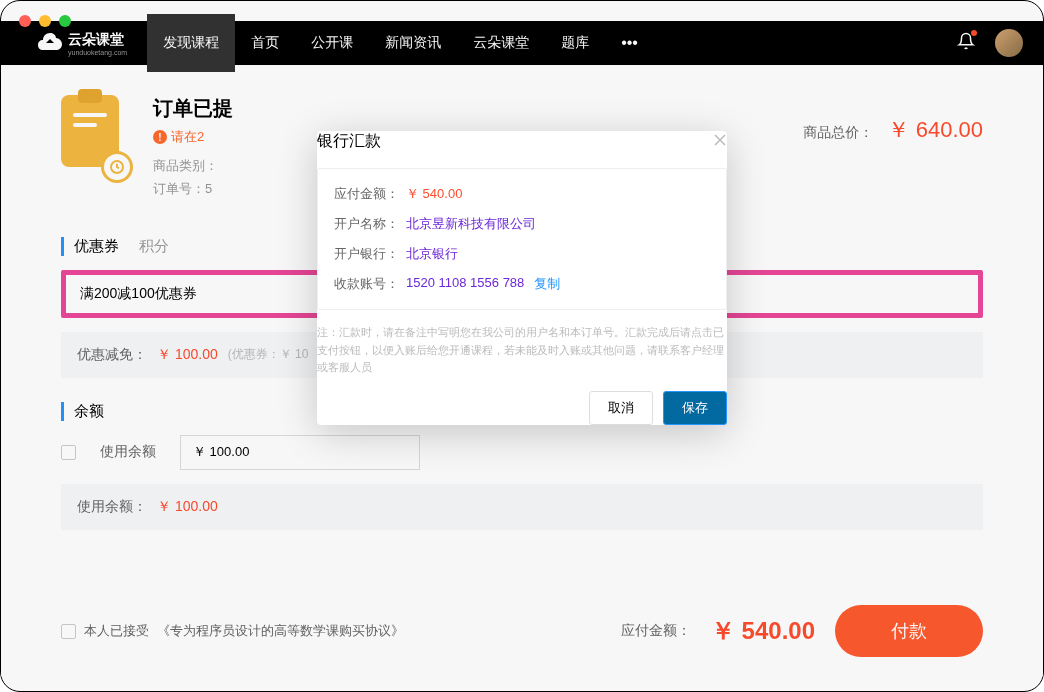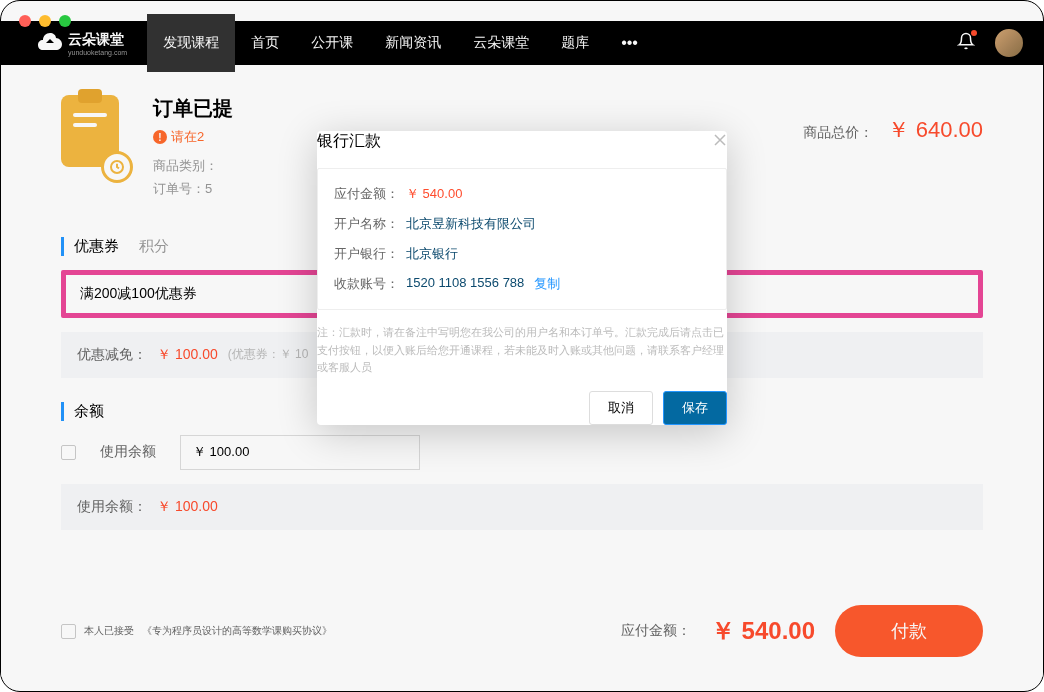--- a/index.html
+++ b/index.html
@@ -185,21 +185,21 @@
       position: absolute;
       bottom: 0;
       left: 0;
       right: 0;
       padding: 20px 60px;
       display: flex;
       align-items: center;
       justify-content: space-between;
       background: #fff;
     }
-    .agree { display: flex; align-items: center; gap: 8px; font-size: 10px; color: #666; font-family: Liberation Serif, serif; }
+    .agree { display: flex; align-items: center; gap: 8px; font-size: 13px; color: #666; font-family: Liberation Serif, serif; }
     .agree-link { color: #666; }
     .footer-right { display: flex; align-items: center; gap: 20px; }
     .pay-label { color: #666; font-size: 14px; }
     .pay-amount { color: #ff4d2e; font-size: 24px; font-weight: 600; }
     .pay-btn {
       background: #ff5a2e;
       color: #fff;
       border: none;
       padding: 14px 56px;
       border-radius: 28px;
@@ -227,21 +227,21 @@
     .modal-title { font-size: 16px; font-weight: 500; }
     .modal-close { color: #bbb; cursor: pointer; font-size: 18px; }
     .modal-body {
       border: 1px solid #eee;
       padding: 16px;
       border-radius: 2px;
     }
     .modal-row { display: flex; font-size: 13px; margin-bottom: 12px; }
     .modal-row:last-child { margin-bottom: 0; }
     .modal-row-label { color: #666; width: 72px; }
-    .modal-row-value { color: #0c4a6e; }
+    .modal-row-value { color: #6d28d9; }
     .modal-row-value.red { color: #ff4d2e; font-weight: 500; }
     .copy-link { color: #2396ff; margin-left: 10px; cursor: pointer; }
     .modal-note { color: #bbb; font-size: 11px; line-height: 1.6; margin: 14px 0; }
     .modal-footer { display: flex; justify-content: flex-end; gap: 10px; }
     .btn {
       padding: 7px 18px;
       border-radius: 3px;
       font-size: 13px;
       cursor: pointer;
       border: 1px solid #ddd;

